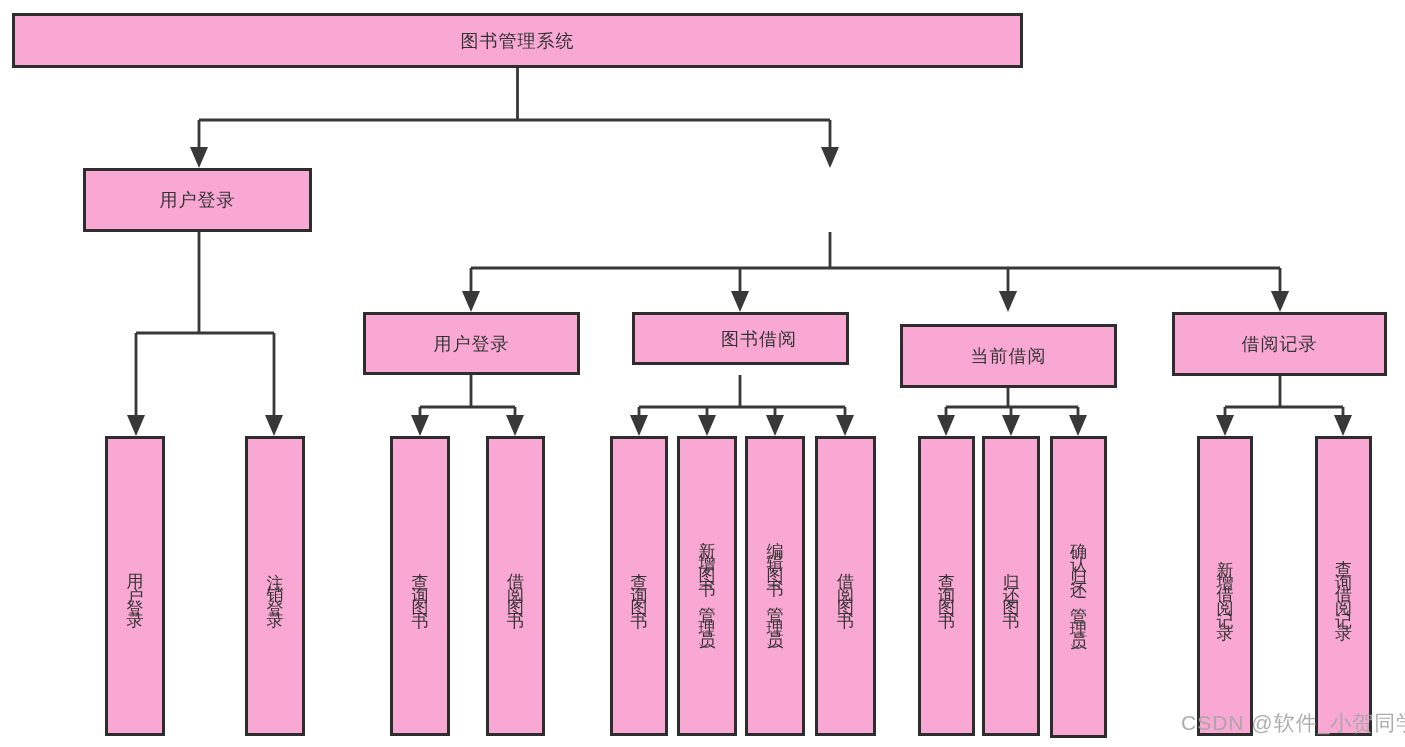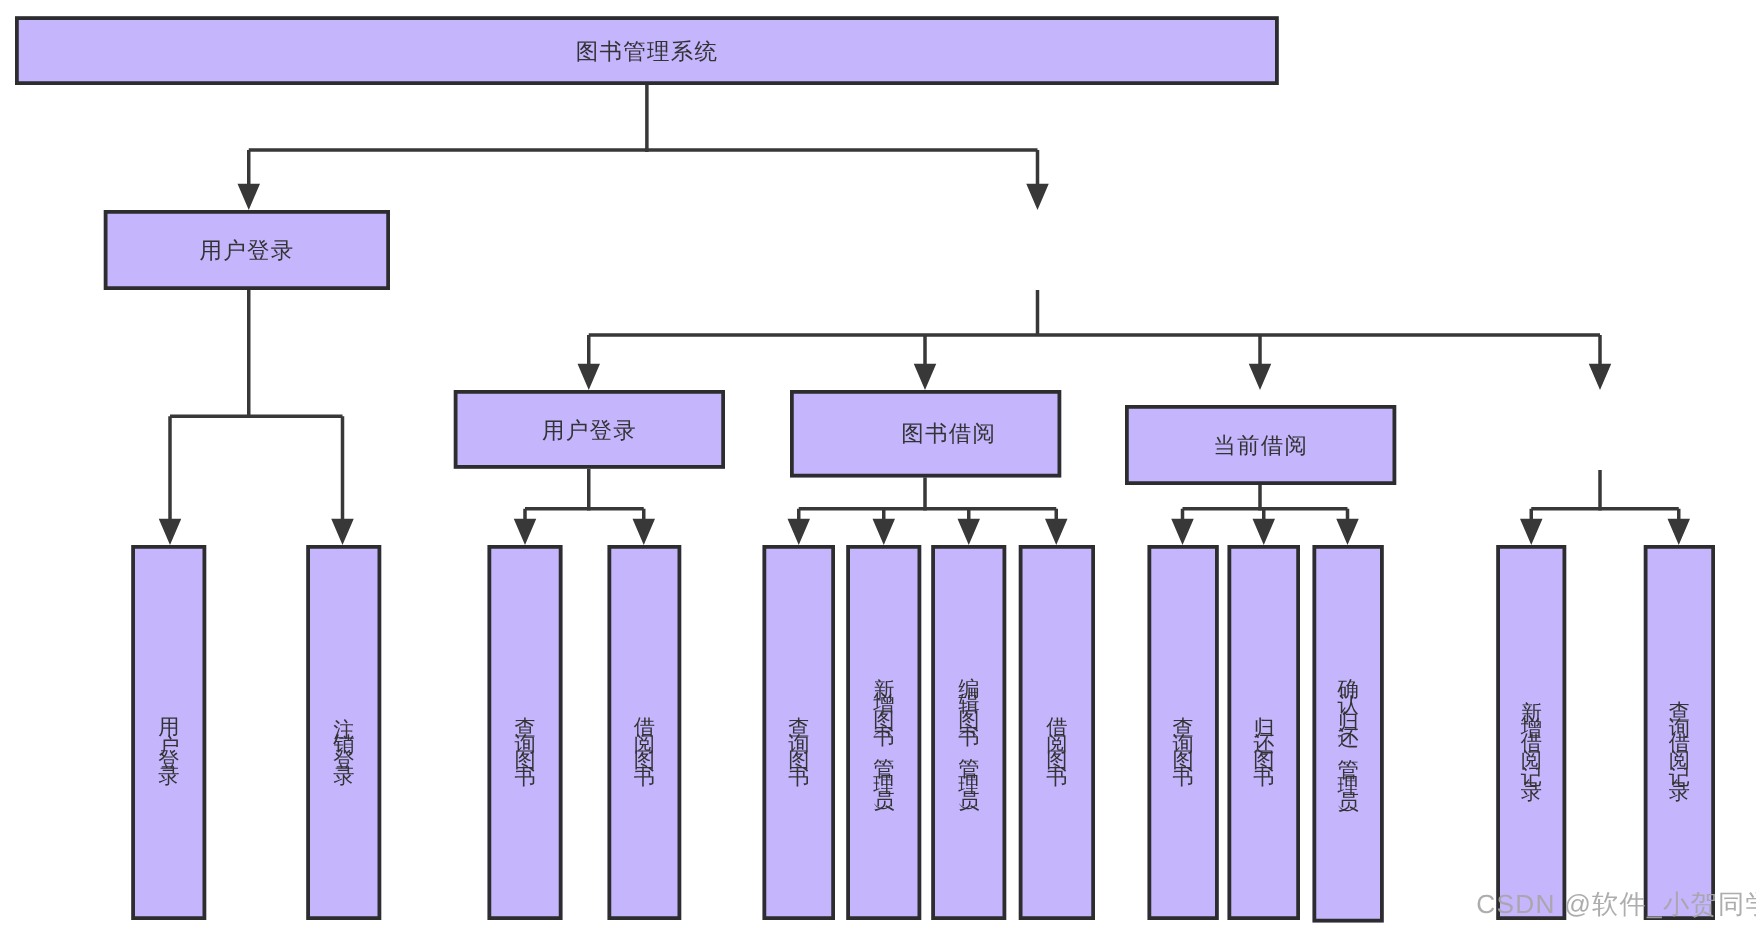--- a/index.html
+++ b/index.html
@@ -7,21 +7,21 @@
     position:relative;
     width:1405px;height:747px;
     background:#ffffff;
     font-family:"Liberation Sans","DejaVu Sans",sans-serif;
     overflow:hidden;
   }
   .connectors{position:absolute;left:0;top:0;z-index:1;}
   .node{
     position:absolute;
     box-sizing:border-box;
-    background:#c4b5fd;
+    background:#f9a8d4;
     border:3px solid #2d2d2d;
     display:flex;align-items:center;justify-content:center;
     color:#333333;
     z-index:2;
   }
   .node.h{font-size:18px;letter-spacing:1px;}
   .node.leaf{z-index:2;}
   .v-text{
     writing-mode:vertical-rl;
     text-orientation:mixed;
@@ -92,25 +92,28 @@
     <span>图书管理系统</span>
   </div>
 
   <div class="node h" style="left:83px;top:168px;width:229px;height:64px;">
     <span>用户登录</span>
   </div>
 
   <div class="node h" style="left:363px;top:312px;width:217px;height:63px;">
     <span>用户登录</span>
   </div>
-  <div class="node h" style="left:632px;top:312px;width:217px;height:70px;padding-left:37px;">
+  <div class="node h" style="left:632px;top:312px;width:217px;height:53px;padding-left:37px;">
     <span>图书借阅</span>
   </div>
   <div class="node h" style="left:900px;top:312px;width:217px;height:64px;margin-top:12px;">
     <span>当前借阅</span>
+  </div>
+  <div class="node h" style="left:1172px;top:312px;width:215px;height:64px;">
+    <span>借阅记录</span>
   </div>
 
   <div class="node leaf" style="left:105px;top:436px;width:60px;height:300px;">
     <span class="v-text">用户登录</span>
   </div>
   <div class="node leaf" style="left:245px;top:436px;width:60px;height:300px;">
     <span class="v-text">注销登录</span>
   </div>
 
   <div class="node leaf" style="left:390px;top:436px;width:60px;height:300px;">

